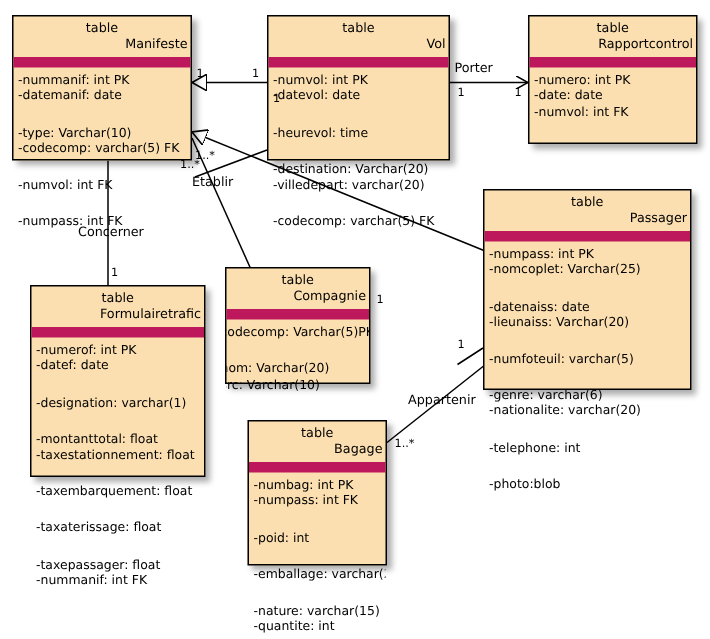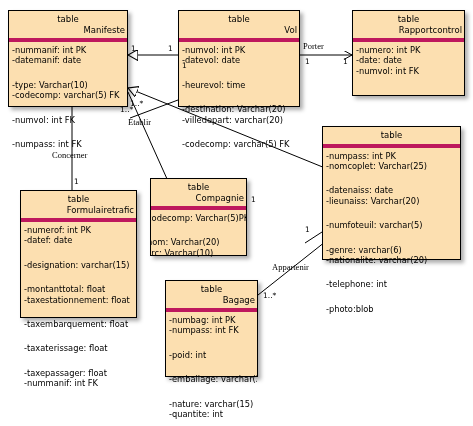--- a/index.html
+++ b/index.html
@@ -28,21 +28,21 @@
     border: 1px solid #000000;
     box-sizing: border-box;
     box-shadow: 3px 3px 4px rgba(0,0,0,0.32);
     z-index: 5;
   }
   .entity-header {
     text-align: center;
     font-size: 8.5px;
     line-height: 10.5px;
     padding: 3px 2px 3px 2px;
-    border-bottom: 4px solid #be185d;
+    border-bottom: 7px solid #be185d;
     color: #000000;
     white-space: nowrap;
   }
   .entity-header .stereo { display: block; }
   .entity-header .ename { display: block; text-align: right; }
   .entity-body {
     padding: 3px 0px 3px 0px;
     overflow: hidden;
   }
   .attr {
@@ -57,21 +57,20 @@
   .clip-left .attr { padding-left: 0; margin-left: -7px; }
 
   .edge-label {
     position: absolute;
     font-size: 8.5px;
     line-height: 10px;
     color: #000000;
     white-space: nowrap;
     z-index: 6;
     background: transparent;
-    font-family: Liberation Serif, serif;
   }
   .card {
     position: absolute;
     font-size: 7.5px;
     line-height: 8px;
     color: #000000;
     white-space: nowrap;
     z-index: 6;
   }
 </style>
@@ -145,20 +144,21 @@
     <div class="entity-body">
       <div class="attr">-numero: int PK</div>
       <div class="attr">-date: date</div>
       <div class="attr">-numvol: int FK</div>
     </div>
   </div>
 
   <div class="entity" style="left:322px; top:126px; width:139px; height:134px;">
     <div class="entity-header">
       <span class="stereo">table</span>
+      <span class="ename">Passager</span>
     </div>
     <div class="entity-body">
       <div class="attr">-numpass: int PK</div>
       <div class="attr">-nomcoplet: Varchar(25)</div>
       <div class="attr gap">-datenaiss: date</div>
       <div class="attr">-lieunaiss: Varchar(20)</div>
       <div class="attr gap">-numfoteuil: varchar(5)</div>
       <div class="attr gap">-genre: varchar(6)</div>
       <div class="attr">-nationalite: varchar(20)</div>
       <div class="attr gap">-telephone: int</div>
@@ -167,21 +167,21 @@
   </div>
 
   <div class="entity" style="left:20px; top:190px; width:117px; height:128px;">
     <div class="entity-header">
       <span class="stereo">table</span>
       <span class="ename">Formulairetrafic</span>
     </div>
     <div class="entity-body">
       <div class="attr">-numerof: int PK</div>
       <div class="attr">-datef: date</div>
-      <div class="attr gap">-designation: varchar(15)</div>
+      <div class="attr gap">-designation: varchar(1)</div>
       <div class="attr gap">-montanttotal: float</div>
       <div class="attr">-taxestationnement: float</div>
       <div class="attr gap">-taxembarquement: float</div>
       <div class="attr gap">-taxaterissage: float</div>
       <div class="attr gap">-taxepassager: float</div>
       <div class="attr">-nummanif: int FK</div>
     </div>
   </div>
 
   <div class="entity clip-left" style="left:150px; top:178px; width:97px; height:78px;">

